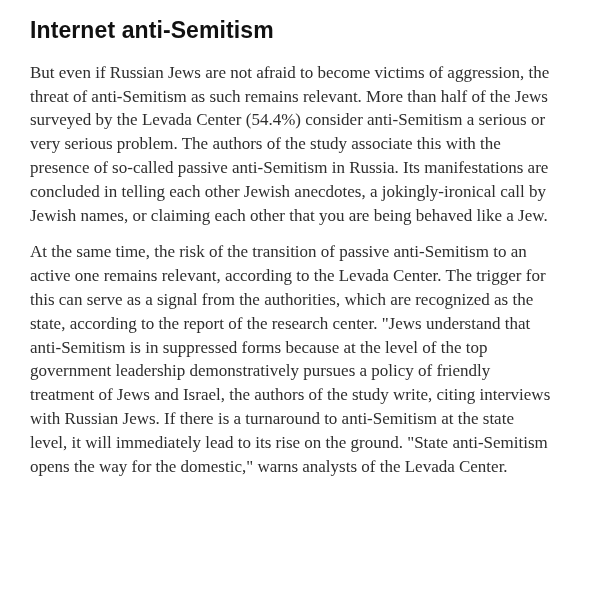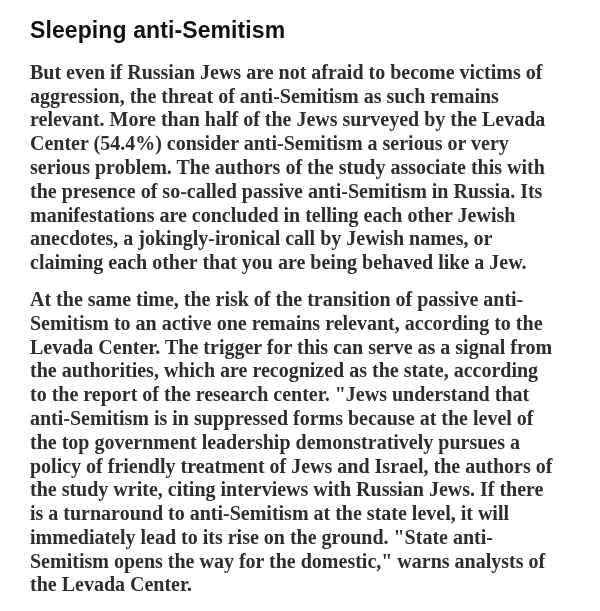--- a/index.html
+++ b/index.html
@@ -22,28 +22,27 @@
     font-family: "Liberation Sans", "DejaVu Sans", sans-serif;
     font-weight: 700;
     font-size: 23px;
     line-height: 1.25;
     letter-spacing: 0.1px;
     color: var(--heading-color);
     margin: 0 0 16px 0;
   }
   .article p {
     font-family: "Liberation Serif", "DejaVu Serif", serif;
-    font-size: 20px;
+    font-size: 17px;
     line-height: 23.8px;
     color: var(--text-color);
     margin: 0 17px 13px 0;
     max-width: 540px;
-    font-weight: bold;
   }
 </style>
 </head>
 <body>
 
 <div class="article">
-  <h1>Sleeping anti-Semitism</h1>
+  <h1>Internet anti-Semitism</h1>
   <p>But even if Russian Jews are not afraid to become victims of aggression, the threat of anti-Semitism as such remains relevant. More than half of the Jews surveyed by the Levada Center (54.4%) consider anti-Semitism a serious or very serious problem. The authors of the study associate this with the presence of so-called passive anti-Semitism in Russia. Its manifestations are concluded in telling each other Jewish anecdotes, a jokingly-ironical call by Jewish names, or claiming each other that you are being behaved like a Jew.</p>
   <p>At the same time, the risk of the transition of passive anti-Semitism to an active one remains relevant, according to the Levada Center. The trigger for this can serve as a signal from the authorities, which are recognized as the state, according to the report of the research center. "Jews understand that anti-Semitism is in suppressed forms because at the level of the top government leadership demonstratively pursues a policy of friendly treatment of Jews and Israel, the authors of the study write, citing interviews with Russian Jews. If there is a turnaround to anti-Semitism at the state level, it will immediately lead to its rise on the ground. "State anti-Semitism opens the way for the domestic," warns analysts of the Levada Center.</p>
 </div>
 
 </body></html>

